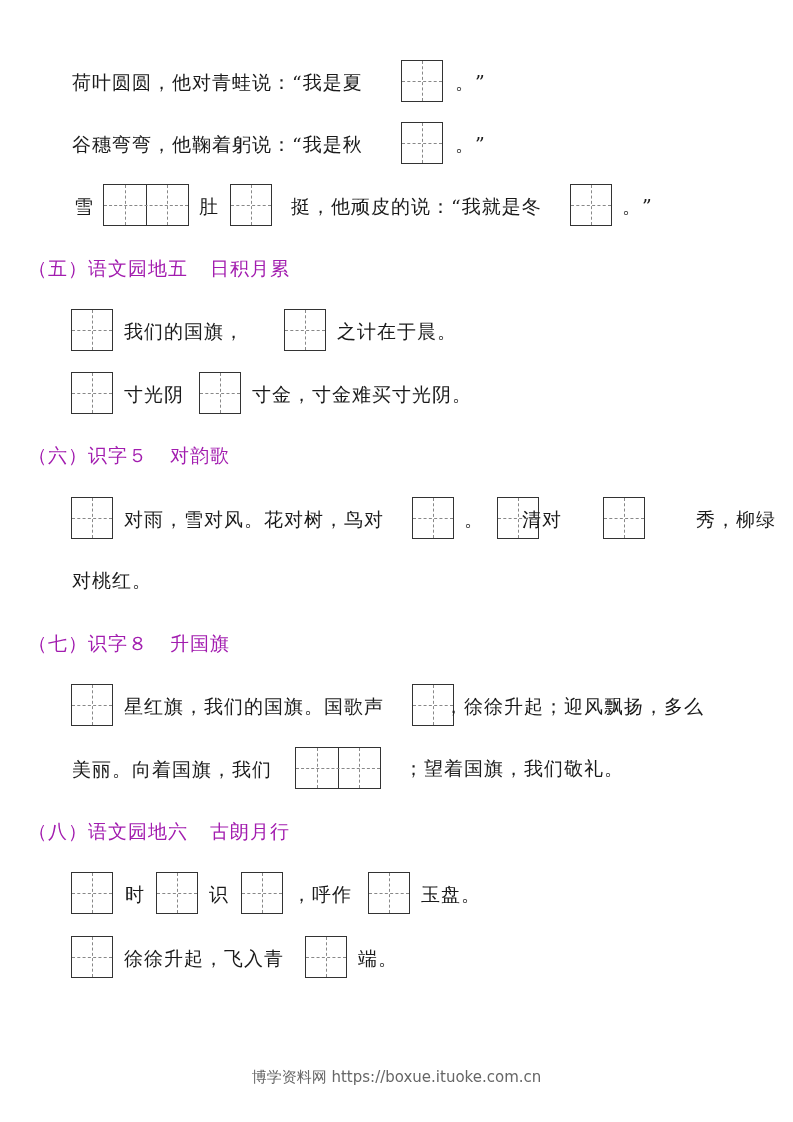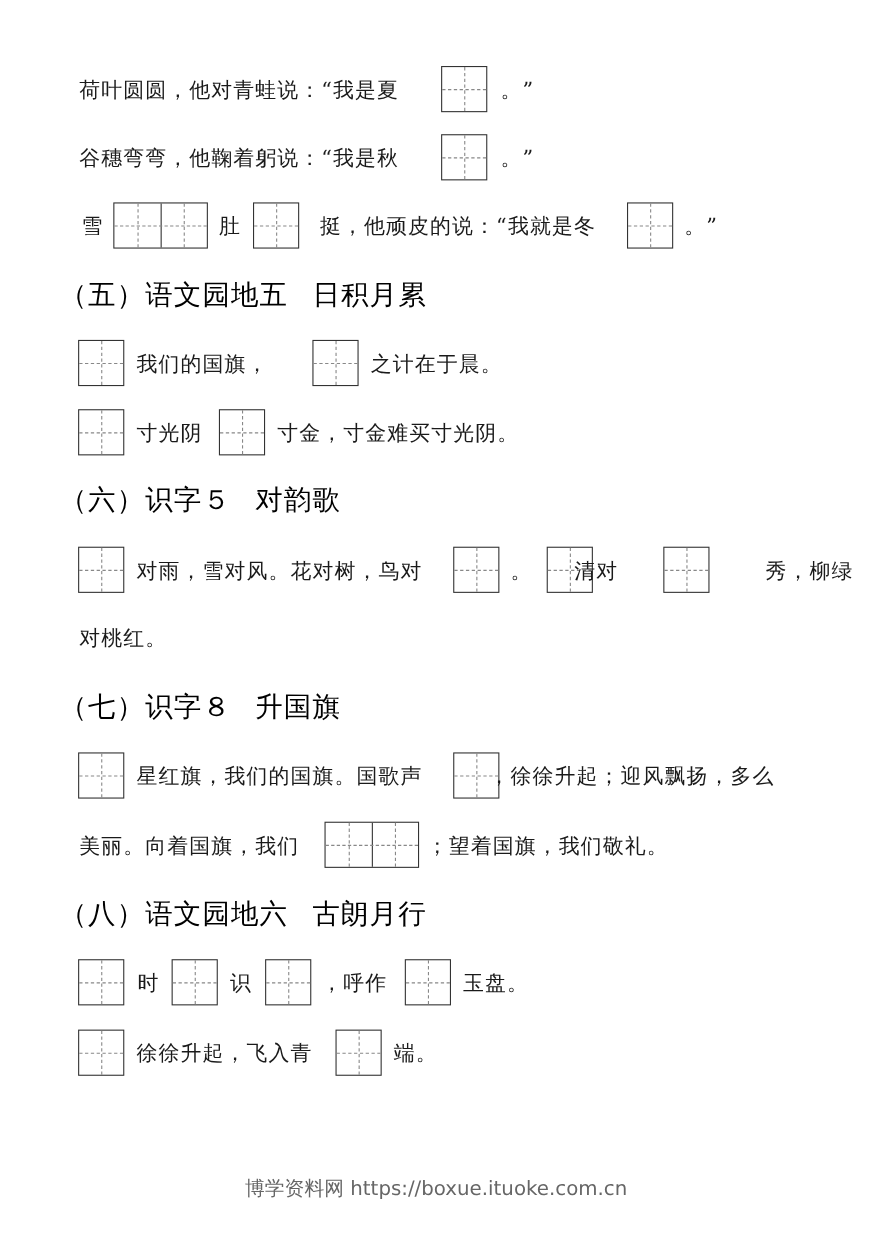--- a/index.html
+++ b/index.html
@@ -7,24 +7,24 @@
          font-family: "DejaVu Serif", "Liberation Serif", serif; color: #1a1a1a; }
   .line { position: absolute; left: 0; height: 44px; display: block; }
   .t { position: absolute; font-size: 19px; line-height: 44px; white-space: nowrap; letter-spacing: 1px; }
   .box { position: absolute; width: 42px; height: 42px; border: 1.5px solid #333; box-sizing: border-box; background: #fff; }
   .box::before { content: ""; position: absolute; left: 50%; top: 0; bottom: 0; border-left: 1px dashed #888; }
   .box::after { content: ""; position: absolute; top: 50%; left: 0; right: 0; border-top: 1px dashed #888; }
   .box.double { width: 86px; }
   .box.double::before { left: 25%; }
   .box.double .mid { position: absolute; left: 50%; top: 0; bottom: 0; border-left: 1.5px solid #333; }
   .box.double .q3 { position: absolute; left: 75%; top: 0; bottom: 0; border-left: 1px dashed #888; }
-  .heading { position: absolute; left: 54px; font-size: 25px; color: #000000; line-height: 28px; white-space: nowrap; letter-spacing: 1px; }
+  .heading { position: absolute; left: 28px; font-size: 19px; color: #a21caf; line-height: 28px; white-space: nowrap; letter-spacing: 1px; }
   .heading .gap { display: inline-block; width: 22px; }
   .footer { position: absolute; top: 1068px; left: 0; width: 793px; text-align: center;
-            font-family: "DejaVu Sans", "Liberation Sans", sans-serif; font-size: 18px; color: #666; }
+            font-family: "DejaVu Sans", "Liberation Sans", sans-serif; font-size: 15px; color: #666; }
 </style>
 </head>
 <body>
 
 <div class="line" style="top:60px;">
   <span class="t" style="left:72px;">荷叶圆圆，他对青蛙说：“我是夏</span>
   <div class="box" style="left:401px;"></div>
   <span class="t" style="left:455px;">。”</span>
 </div>
 
@@ -88,21 +88,21 @@
   <span class="t" style="left:124px;">星红旗，我们的国旗。国歌声</span>
   <div class="box" style="left:412px;"></div>
   <span class="t" style="left:444px;">，徐徐升起；迎风飘扬，多么</span>
 </div>
 <div class="line" style="top:747px;">
   <span class="t" style="left:72px;">美丽。向着国旗，我们</span>
   <div class="box double" style="left:295px;">
       <span class="mid"></span>
       <span class="q3"></span>
     </div>
-  <span class="t" style="left:388px;">；望着国旗，我们敬礼。</span>
+  <span class="t" style="left:404px;font-family:Liberation Serif, serif;">；望着国旗，我们敬礼。</span>
 </div>
 
 <div class="heading" style="top:817px;">
   <span>（八）</span><span>语文园地六</span><span class="gap"></span><span>古朗月行</span>
 </div>
 <div class="line" style="top:872px;">
   <div class="box" style="left:71px;"></div>
   <span class="t" style="left:125px;">时</span>
   <div class="box" style="left:156px;"></div>
   <span class="t" style="left:209px;">识</span>

